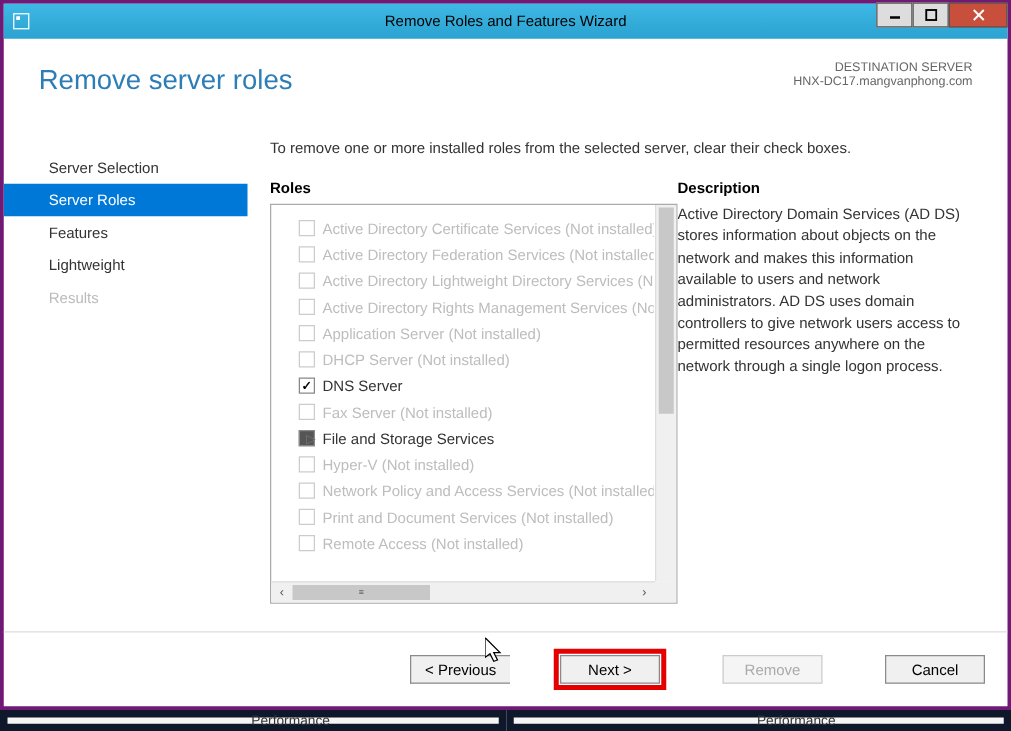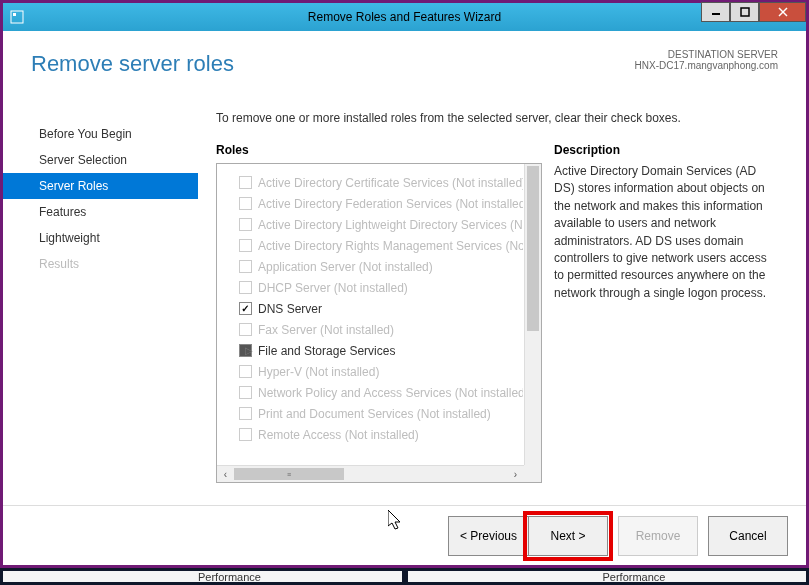--- a/index.html
+++ b/index.html
@@ -122,21 +122,21 @@
       padding: 0 28px 0 18px;
       font-size: 12px;
     }
     .instruction {
       font-size: 12px;
       color: #333;
       margin-bottom: 18px;
     }
     .columns {
       display: flex;
-      gap: 12px;
+      gap: 0;
     }
     .roles-col {
       flex: 0 0 326px;
     }
     .desc-col {
       flex: 1;
     }
     .col-label {
       font-size: 12px;
       font-weight: 600;
@@ -265,25 +265,26 @@
       height: 60px;
       border-top: 1px solid #ddd;
       display: flex;
       align-items: center;
       justify-content: flex-end;
       padding: 0 18px;
       gap: 10px;
     }
     .btn {
       width: 80px;
-      height: 40px;
+      height: 23px;
       border: 1px solid #8a8a8a;
       background: #f0f0f0;
       font-size: 12px;
       cursor: pointer;
+      margin-left: 40px;
     }
     .btn:disabled {
       color: #aaa;
       border-color: #ccc;
       background: #f5f5f5;
       cursor: default;
     }
     .btn-group {
       display: flex;
       gap: 0;
@@ -297,21 +298,21 @@
       position: absolute;
       bottom: 0;
       left: 0;
       right: 0;
       height: 17px;
       display: flex;
     }
     .bottom-tab {
       flex: 1;
       background: #f5f5f5;
-      border: 3px solid #0f172a;
+      border: 6px solid #0f172a;
       font-size: 11px;
       padding-left: 8px;
       display: flex;
       align-items: center;
       color: #333;
     }
     .cursor {
       position: absolute;
       left: 388px;
       top: 510px;
@@ -355,21 +356,20 @@
     <div class="header">
       <div class="header-title">Remove server roles</div>
       <div class="header-right">
         <div>DESTINATION SERVER</div>
         <div>HNX-DC17.mangvanphong.com</div>
       </div>
     </div>
 
     <div class="body">
       <div class="sidebar" id="sidebar">
-          <div class="sidebar-item">Before You Begin</div>
           <div class="sidebar-item">Server Selection</div>
           <div class="sidebar-item selected">Server Roles</div>
           <div class="sidebar-item">Features</div>
           <div class="sidebar-item">Lightweight</div>
           <div class="sidebar-item disabled">Results</div>
         </div>
 
       <div class="main">
         <div class="instruction">To remove one or more installed roles from the selected server, clear their check boxes.</div>
         <div class="columns">

